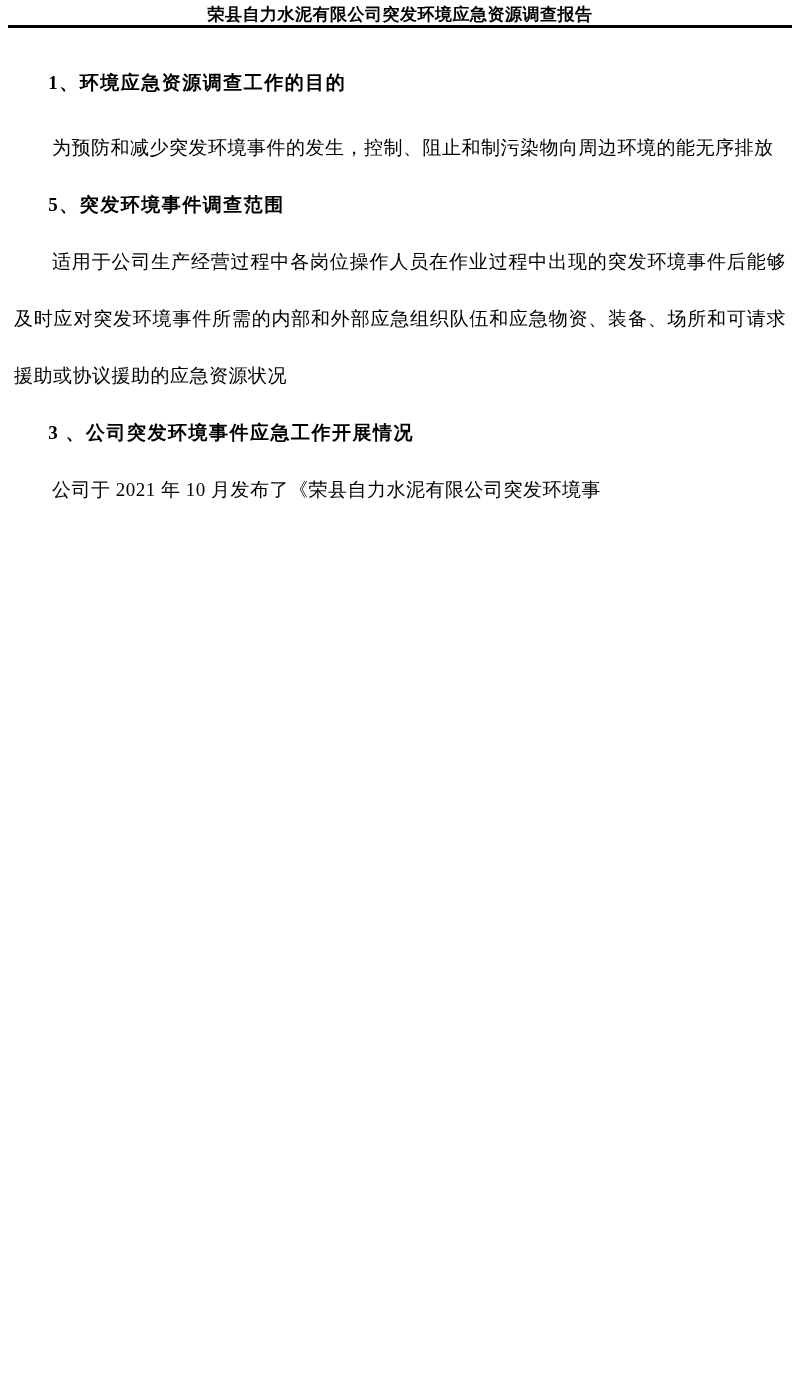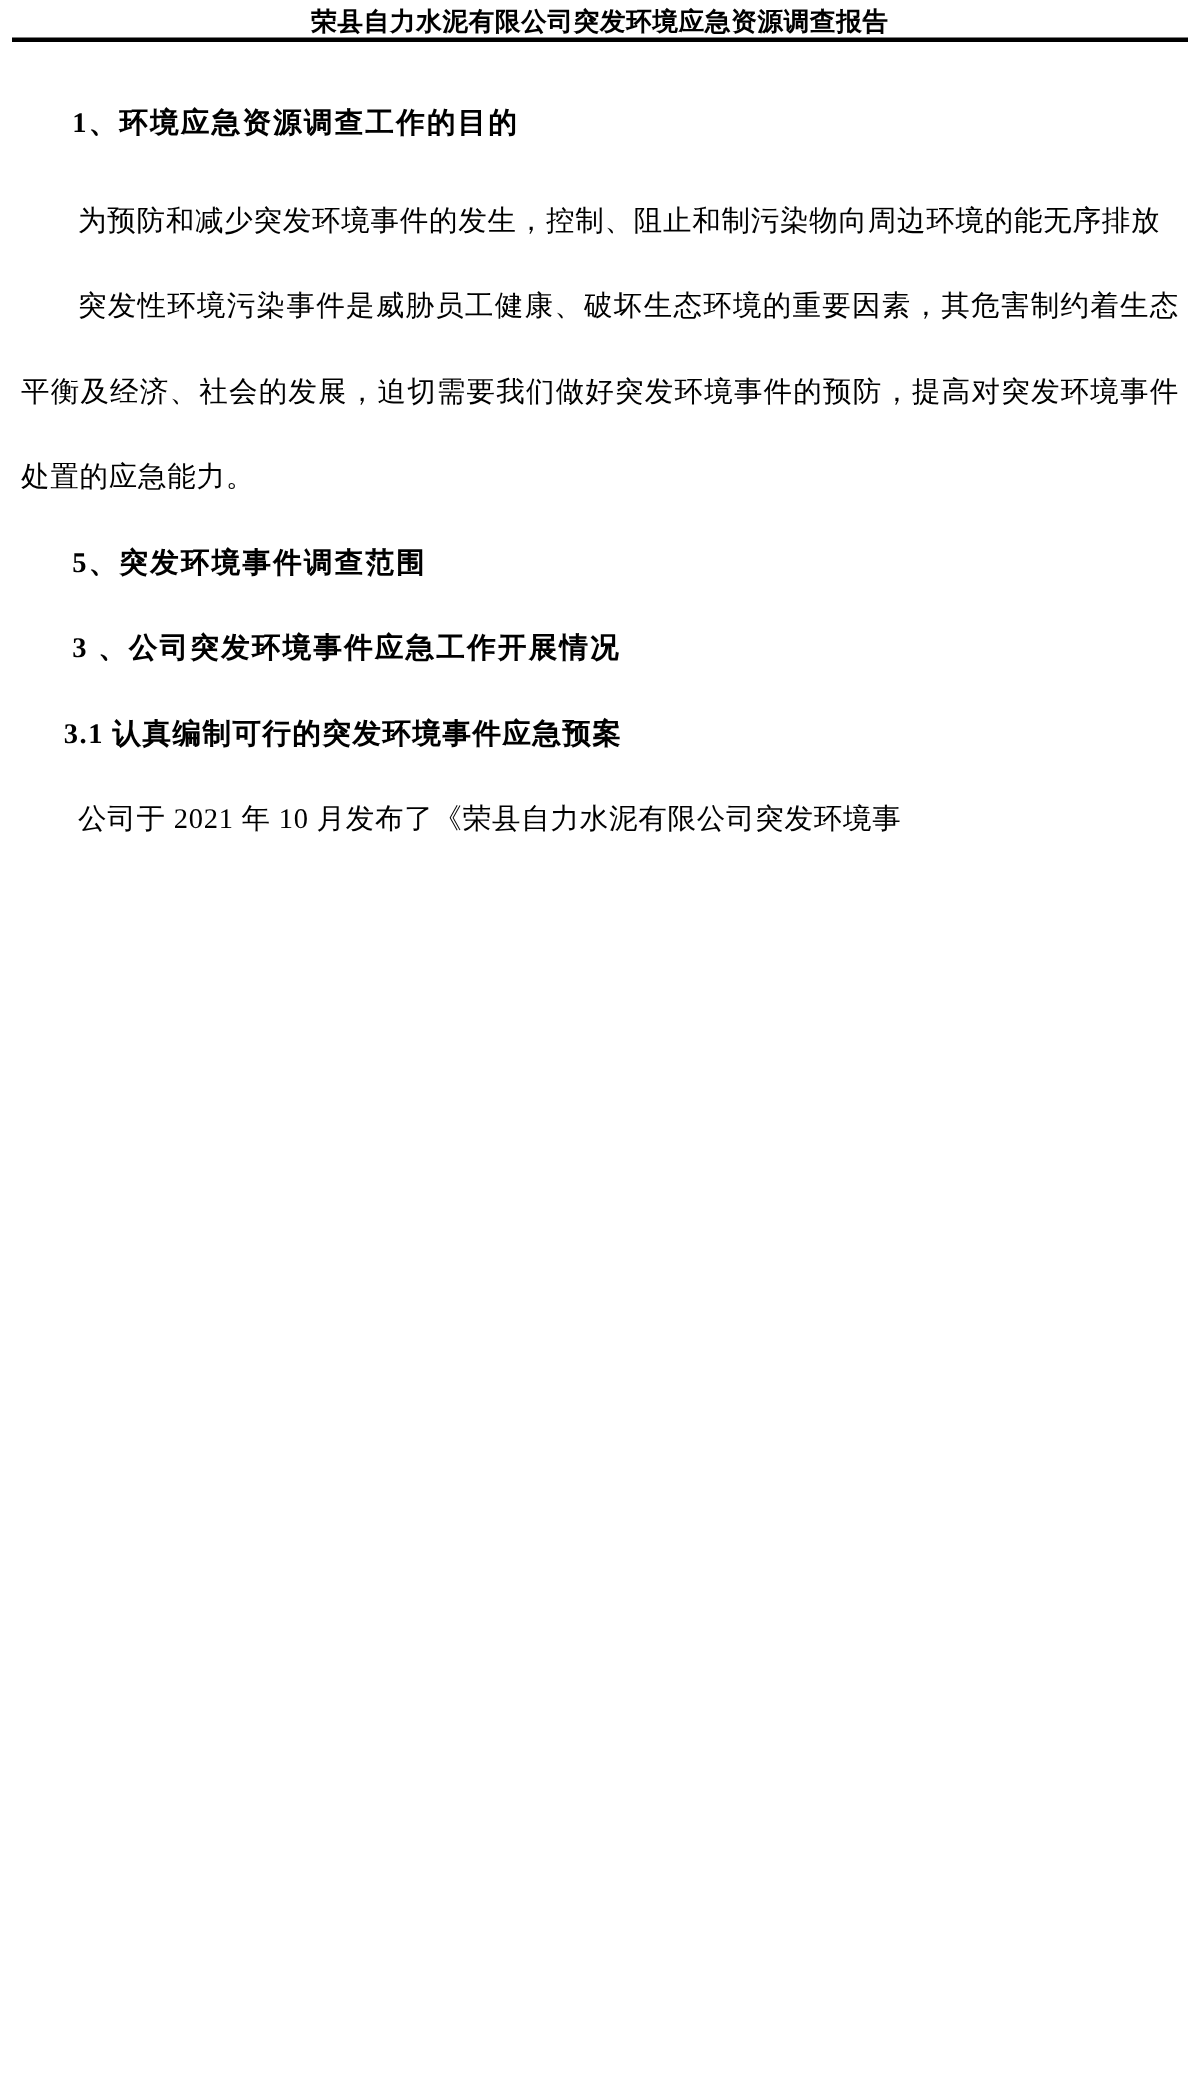--- a/index.html
+++ b/index.html
@@ -72,29 +72,28 @@
   <div class="page-header">
     <div class="header-title">荣县自力水泥有限公司突发环境应急资源调查报告</div>
   </div>
 
   <div class="body-text">
 
     <h2 class="heading h1-spacer">1、环境应急资源调查工作的目的</h2>
 
     <p class="para p1-spacer">为预防和减少突发环境事件的发生，控制、阻止和制污染物向周边环境的能无序排放</p>
 
-    <p class="para">突发性环境污染事件是威胁员工健康、破坏生态环境的重要因素，其危害制约着生态平衡及经济、社会的发展，迫切需要我们做好突发环境事件的预防，提高对突发环境事件处置的应急能力。</p>
 
 
     <h2 class="heading">5、突发环境事件调查范围</h2>
 
+    <p class="para">适用于公司生产经营过程中各岗位操作人员在作业过程中出现的突发环境事件后能够及时应对突发环境事件所需的内部和外部应急组织队伍和应急物资、装备、场所和可请求援助或协议援助的应急资源状况</p>
 
     <h2 class="heading">3 、公司突发环境事件应急工作开展情况</h2>
 
-    <h3 class="heading-sub">3.1 认真编制可行的突发环境事件应急预案</h3>
 
     <p class="para">公司于 2021 年 10 月发布了《荣县自力水泥有限公司突发环境事</p>
 
   </div>
 
   <div class="page-number">1</div>
 
 </div>
 
 </body></html>

